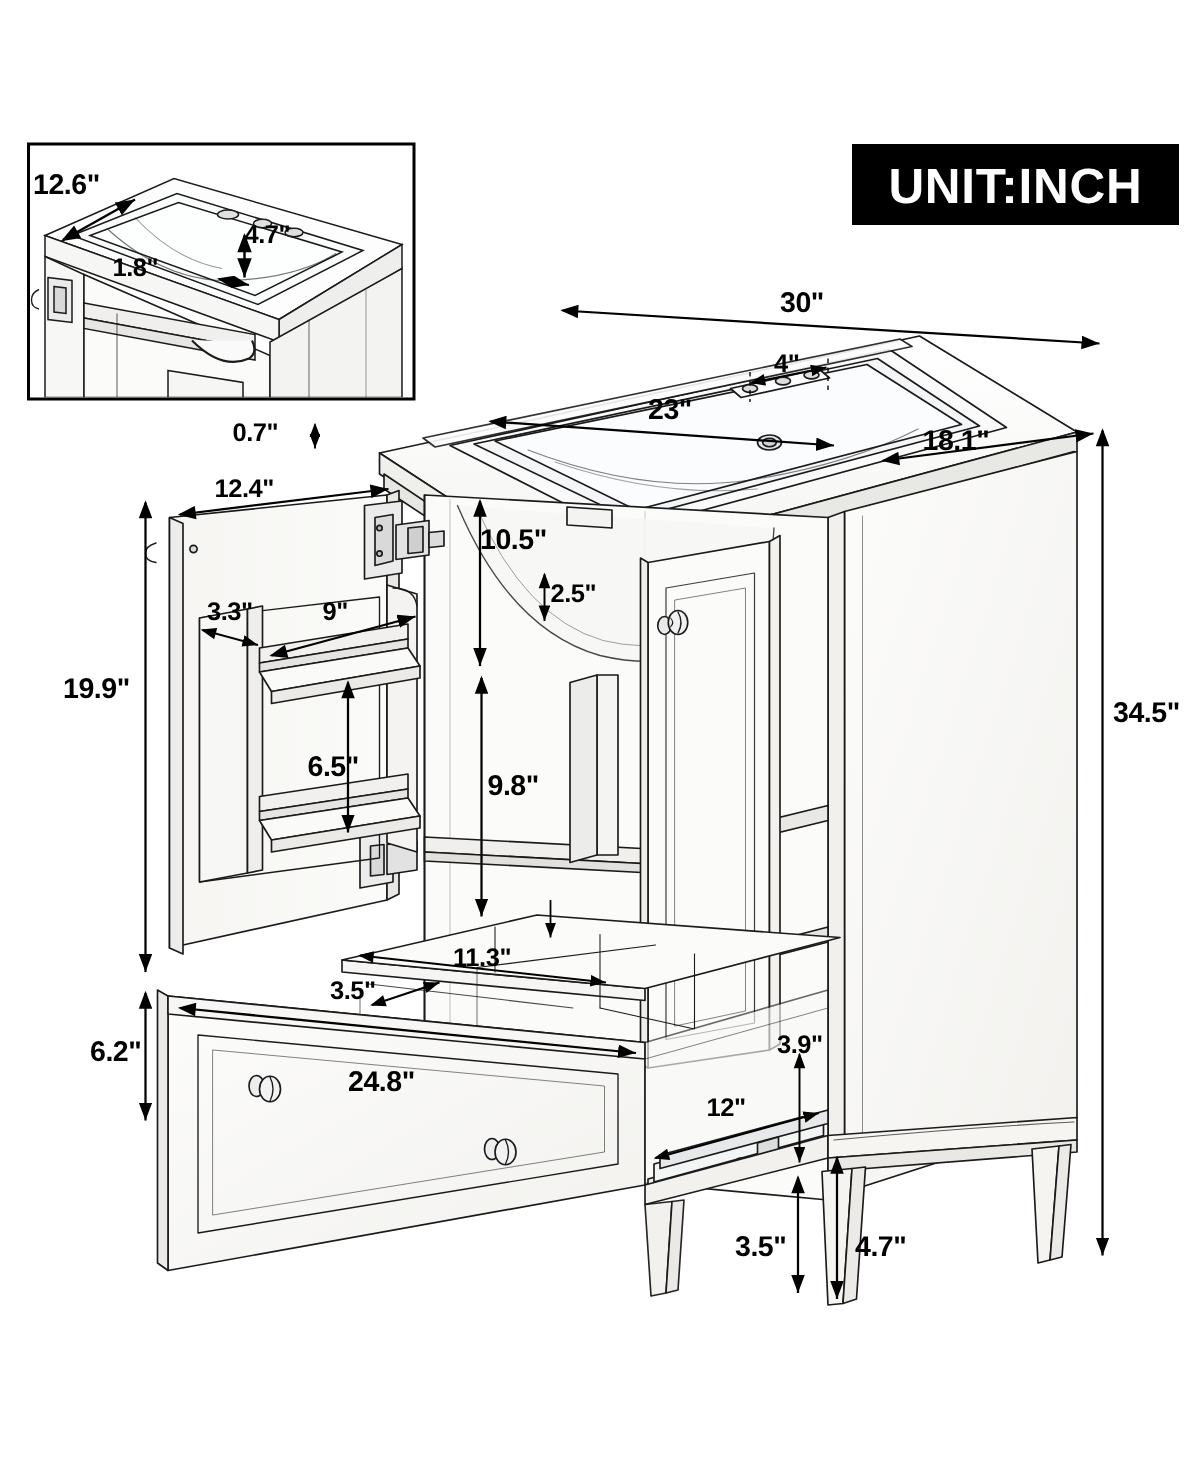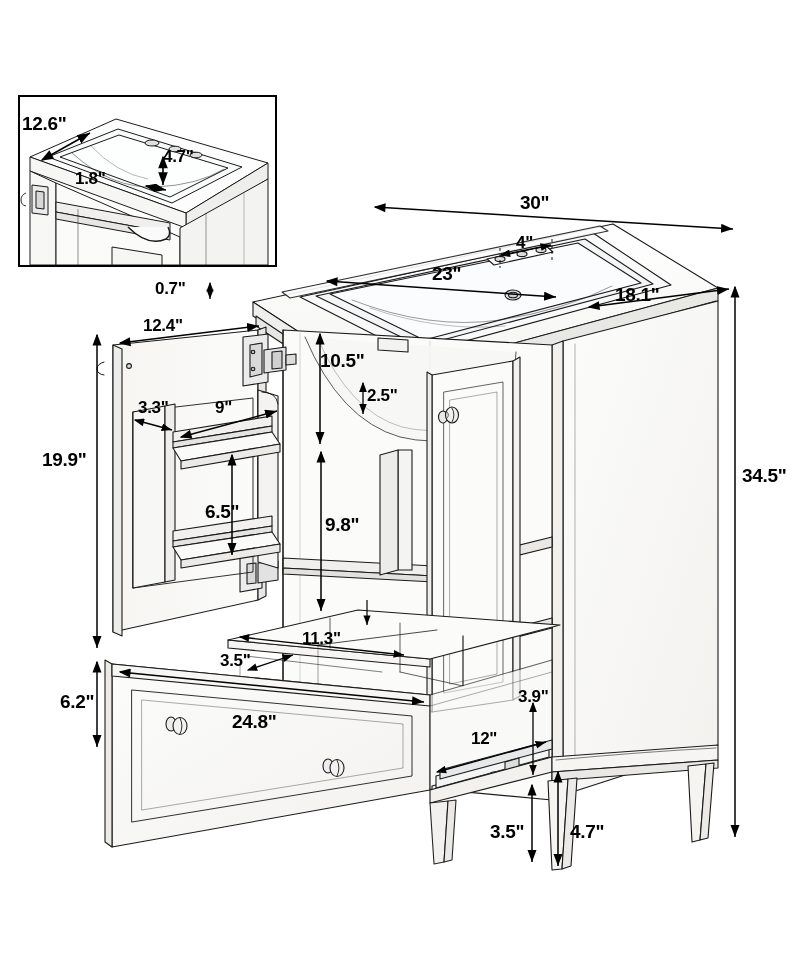--- a/index.html
+++ b/index.html
@@ -378,20 +378,23 @@
 
         <line x1="22" y1="63" x2="70" y2="36" marker-start="url(#ahs)" marker-end="url(#ah)"></line>
 
         <line x1="143" y1="60" x2="143" y2="88" marker-start="url(#ahs)" marker-end="url(#ah)"></line>
 
         <line x1="126" y1="89" x2="146" y2="93" marker-start="url(#ahs)" marker-end="url(#ah)" stroke-width="1.4"></line>
       </g>
     </svg>
   </div>
 
+  <div class="unit-badge">
+    <span>UNIT:INCH</span>
+  </div>
 
   <div id="labels">
       <div class="dim s19" style="left: 22px; top: 114px;">12.6"</div>
       <div class="dim s17" style="left: 163px; top: 148px;">4.7"</div>
       <div class="dim s17" style="left: 75px; top: 170px;">1.8"</div>
       <div class="dim s19" style="left: 520px; top: 193px;">30"</div>
       <div class="dim s17" style="left: 516px; top: 234px;">4"</div>
       <div class="dim s19" style="left: 432px; top: 264px;">23"</div>
       <div class="dim s19" style="left: 615px; top: 285px;">18.1"</div>
       <div class="dim s17" style="left: 155px; top: 280px;">0.7"</div>

